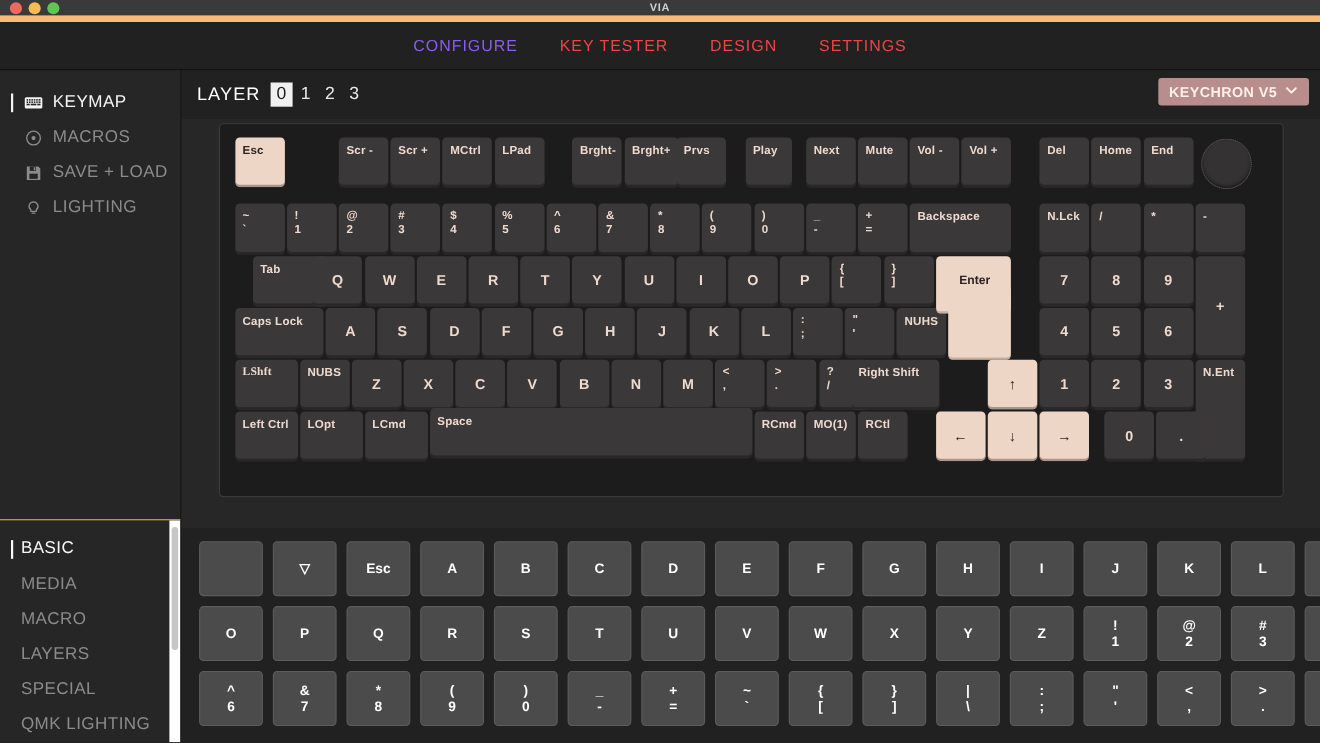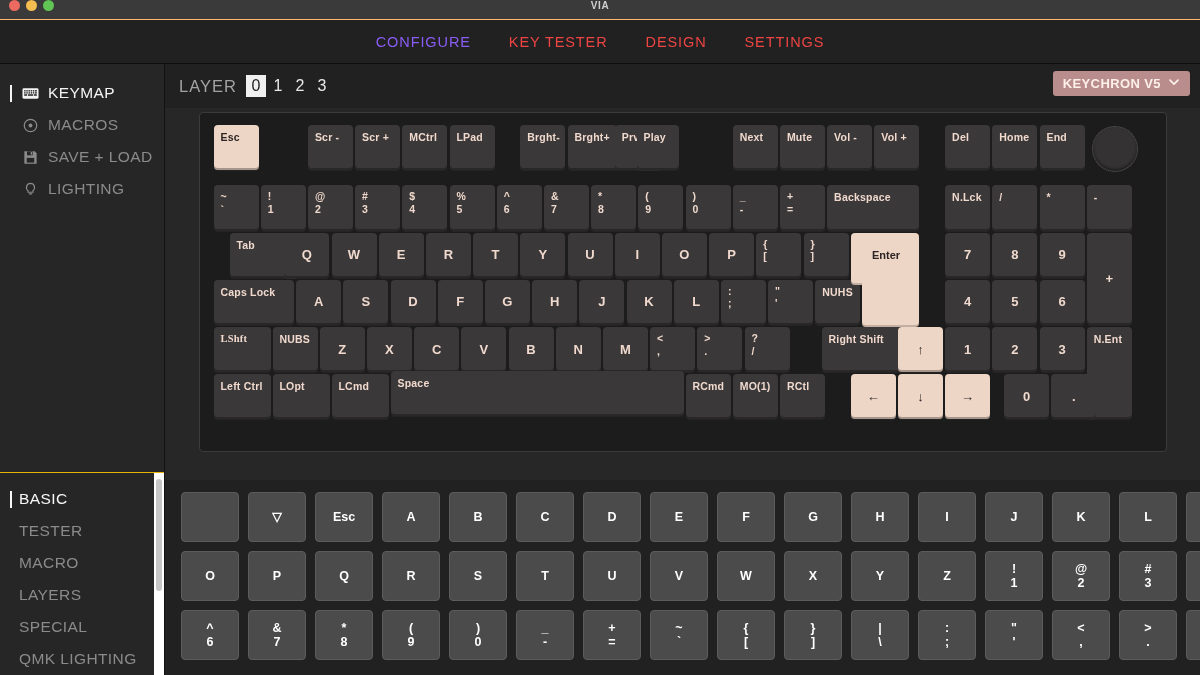--- a/index.html
+++ b/index.html
@@ -5,23 +5,23 @@
   * { box-sizing: border-box; margin: 0; padding: 0; }
   html, body {
     width: 1200px; height: 675px;
     background: #212121;
     font-family: "Liberation Sans", sans-serif;
     overflow: hidden;
   }
   
   #titlebar {
     height: 20px; background: #3a3a3a;
-    display: flex; align-items: flex-start;
+    display: flex; align-items: center;
     position: relative;
-    border-bottom: 1px solid #fdba74;
+    border-bottom: 6px solid #fdba74;
   }
   #traffic { display: flex; gap: 6px; padding-left: 9px; }
   .tl { width: 11px; height: 11px; border-radius: 50%; }
   .tl.red { background: #ec6a5f; }
   .tl.yellow { background: #f4bd4f; }
   .tl.green { background: #61c555; }
   #app-title {
     position: absolute; left: 0; right: 0; text-align: center;
     font-size: 10px; color: #cfcfcf; letter-spacing: .6px; font-weight: bold;
   }
@@ -82,21 +82,21 @@
 
   
   #main { flex: 1; display: flex; flex-direction: column; min-width: 0; }
 
   
   #layer-strip {
     height: 44px; background: #212121; display: flex; align-items: center;
     padding-left: 14px; position: relative; flex: none;
   }
   #layer-label {
-    font-size: 16.5px; color: #a3a3a3; letter-spacing: 1px; margin-right: 9px;
+    font-size: 16.5px; color: #ffffff; letter-spacing: 1px; margin-right: 9px;
   }
   .layer-num {
     width: 20px; height: 22px; display: flex; align-items: center;
     justify-content: center; font-size: 16px; color: #e9e9e9;
     cursor: pointer; margin-right: 2px;
   }
   .layer-num.active { background: #f0f0f0; color: #1d1d1d; }
   #kbd-select {
     position: absolute; right: 10px; top: 7px;
     background: #ba8d8d; color: #fdf0ea;
@@ -255,21 +255,21 @@
       </div>
     </div>
 
     <div id="sidebar-bottom">
       <div class="cat-item active">
         <span class="side-bar-mark"></span>
         <span>BASIC</span>
       </div>
       <div class="cat-item">
         <span class="side-bar-mark"></span>
-        <span>TESTER</span>
+        <span>MEDIA</span>
       </div>
       <div class="cat-item">
         <span class="side-bar-mark"></span>
         <span>MACRO</span>
       </div>
       <div class="cat-item">
         <span class="side-bar-mark"></span>
         <span>LAYERS</span>
       </div>
       <div class="cat-item">
@@ -324,21 +324,21 @@
           </div>
           <div class="key" style="left: 320.8px; top: 12px; width: 45.2px; height: 45.2px;">
             <span class="legend">Brght-</span>
           </div>
           <div class="key" style="left: 368px; top: 12px; width: 49px; height: 45.2px;">
             <span class="legend">Brght+</span>
           </div>
           <div class="key" style="left: 415.2px; top: 12px; width: 45.2px; height: 45.2px;">
             <span class="legend">Prvs</span>
           </div>
-          <div class="key" style="left: 437px; top: 12px; width: 42px; height: 45.2px;">
+          <div class="key" style="left: 478px; top: 12px; width: 42px; height: 45.2px;">
             <span class="legend">Play</span>
           </div>
           <div class="key" style="left: 533.2px; top: 12px; width: 45.2px; height: 45.2px;">
             <span class="legend">Next</span>
           </div>
           <div class="key" style="left: 580.4px; top: 12px; width: 45.2px; height: 45.2px;">
             <span class="legend">Mute</span>
           </div>
           <div class="key" style="left: 627.6px; top: 12px; width: 45.2px; height: 45.2px;">
             <span class="legend">Vol -</span>
@@ -557,21 +557,21 @@
 ,</span>
           </div>
           <div class="key dual" style="left: 497.8px; top: 214.016px; width: 45.2px; height: 45.2px;">
             <span class="legend">&gt;
 .</span>
           </div>
           <div class="key dual" style="left: 545px; top: 214.016px; width: 45.2px; height: 45.2px;">
             <span class="legend">?
 /</span>
           </div>
-          <div class="key" style="left: 622px; top: 214.016px; width: 80.6px; height: 45.2px;">
+          <div class="key" style="left: 574px; top: 214.016px; width: 80.6px; height: 45.2px;">
             <span class="legend">Right Shift</span>
           </div>
           <div class="key sel center" style="left: 698.4px; top: 214.016px; width: 45.2px; height: 45.2px;">
             <span class="legend">↑</span>
           </div>
           <div class="key center" style="left: 745.6px; top: 214.016px; width: 45.2px; height: 45.2px;">
             <span class="legend">1</span>
           </div>
           <div class="key center" style="left: 792.8px; top: 214.016px; width: 45.2px; height: 45.2px;">
             <span class="legend">2</span>

